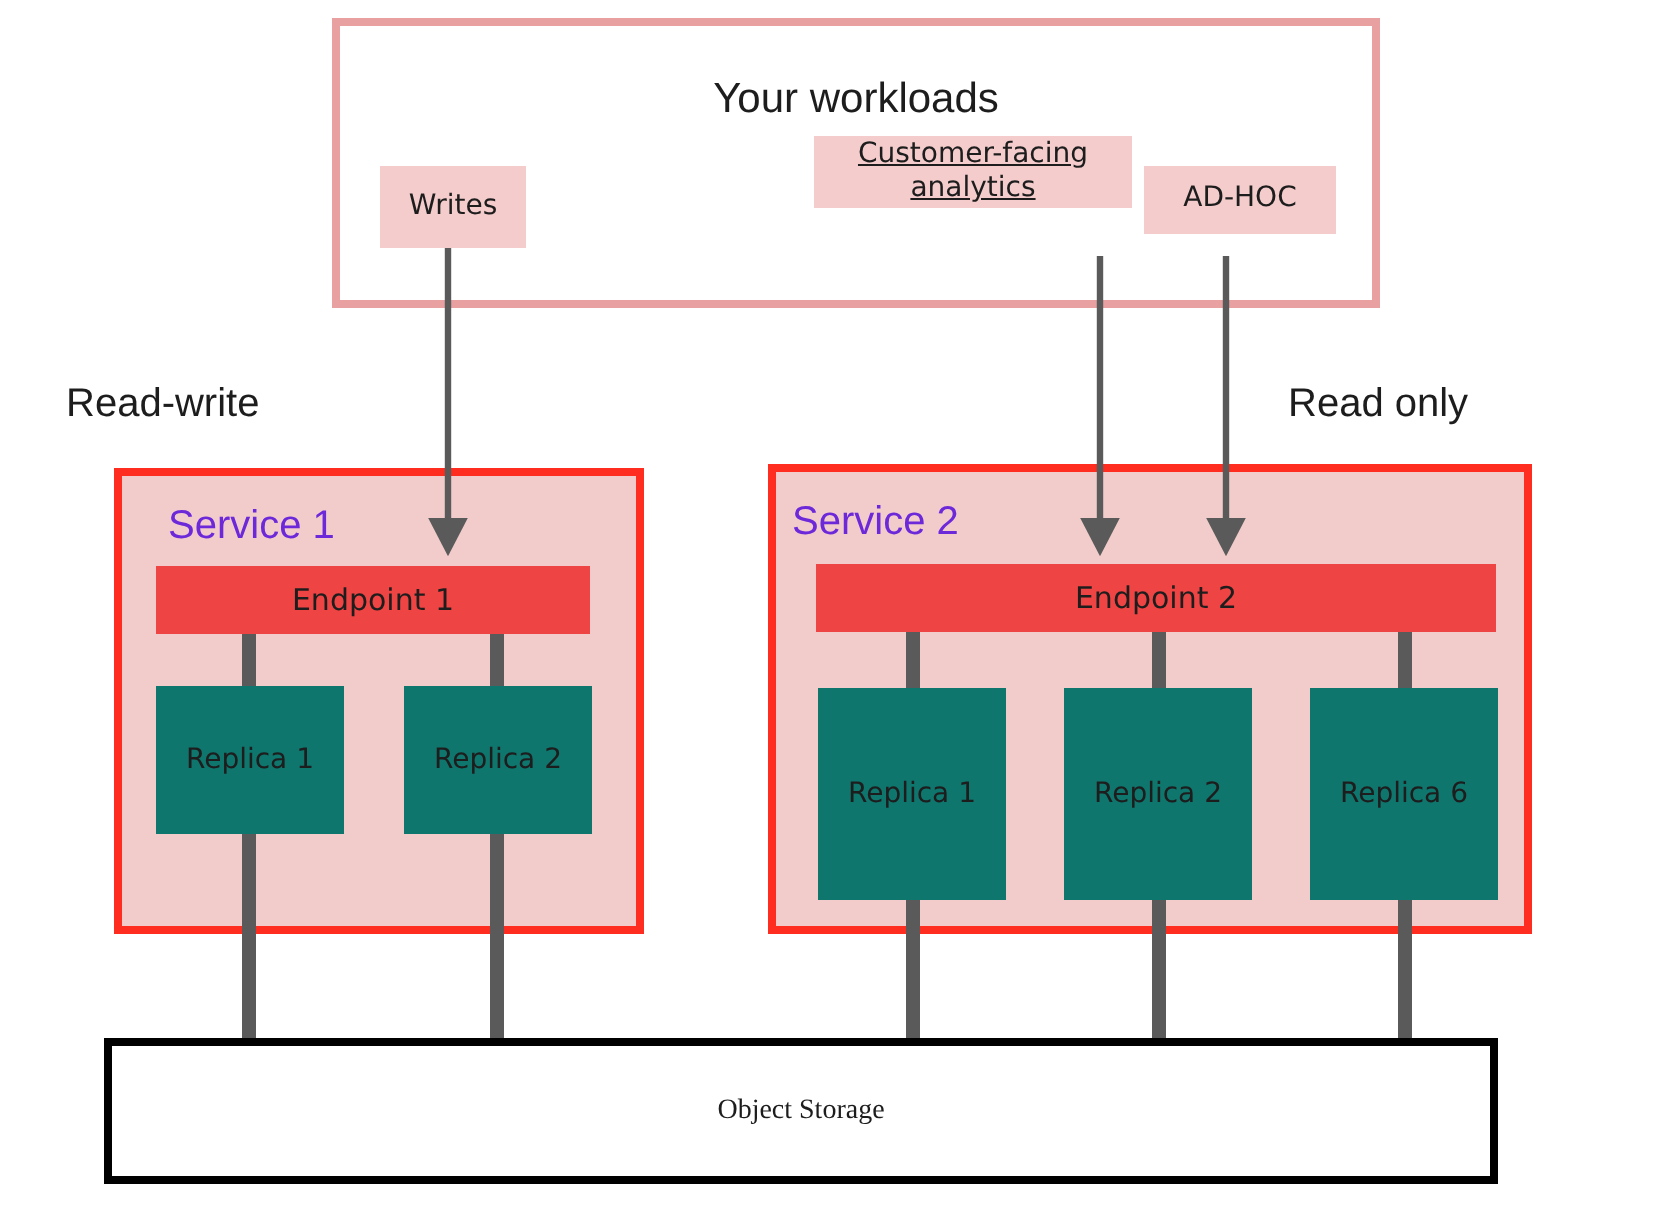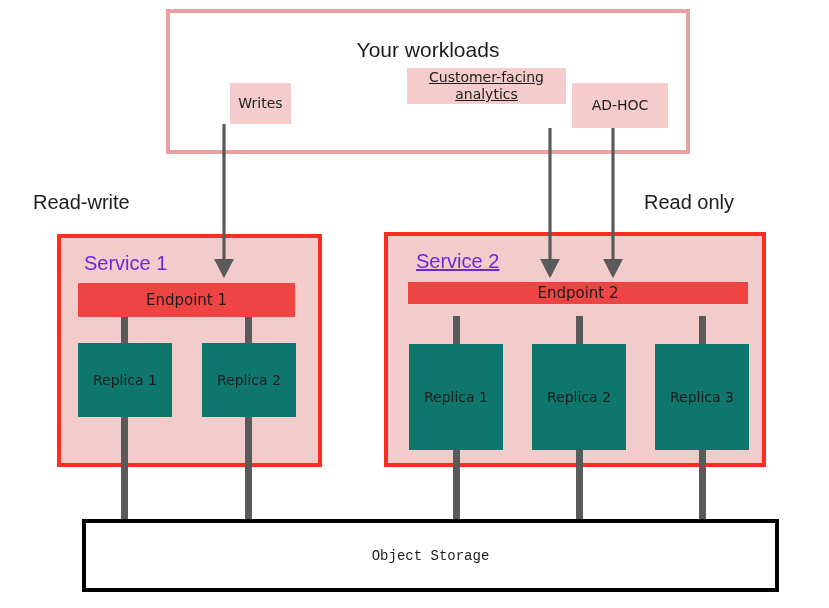--- a/index.html
+++ b/index.html
@@ -50,23 +50,23 @@
     color: #1d1d1d;
     font-size: 14px;
     display: flex;
     align-items: center;
     justify-content: center;
     text-align: center;
     line-height: 1.25;
     box-sizing: border-box;
     font-family: "DejaVu Sans", sans-serif;
   }
-  .chip-writes { left: 190px; top: 83px; width: 61px; height: 41px; margin-left: 40px; }
+  .chip-writes { left: 190px; top: 83px; width: 73px; height: 41px; }
   .chip-analytics { left: 407px; top: 68px; width: 159px; height: 36px; text-decoration: underline; }
-  .chip-adhoc { left: 572px; top: 83px; width: 96px; height: 45px; }
+  .chip-adhoc { left: 572px; top: 83px; width: 96px; height: 34px; }
 
   
   .side-label {
     position: absolute;
     font-size: 20px;
     color: #1d1d1d;
     white-space: nowrap;
     font-family: "Liberation Sans", sans-serif;
   }
   .label-read-write { left: 33px; top: 191px; }
@@ -83,36 +83,36 @@
   .service-2 { left: 384px; top: 232px; width: 382px; height: 235px; }
   .service-title {
     position: absolute;
     top: 14px;
     font-size: 20px;
     color: #6d28d9;
     white-space: nowrap;
     font-family: "Liberation Sans", sans-serif;
   }
   .service-1 .service-title { left: 23px; }
-  .service-2 .service-title { left: 28px; text-decoration: underline; }
+  .service-2 .service-title { left: 8px; }
 
   
   .endpoint {
     position: absolute;
     background: #ef4444;
     color: #1d1d1d;
     font-size: 15px;
     display: flex;
     align-items: center;
     justify-content: center;
     box-sizing: border-box;
     font-family: "DejaVu Sans", sans-serif;
   }
   .endpoint-1 { left: 78px; top: 283px; width: 217px; height: 34px; }
-  .endpoint-2 { left: 408px; top: 282px; width: 340px; height: 22px; text-align: center; }
+  .endpoint-2 { left: 408px; top: 282px; width: 340px; height: 34px; text-align: center; }
 
   
   .replica {
     position: absolute;
     background: #0f766e;
     color: #1d1d1d;
     font-size: 14px;
     display: flex;
     align-items: center;
     justify-content: center;
@@ -121,33 +121,33 @@
   }
   .rep-s1-1 { left: 78px; top: 343px; width: 94px; height: 74px; }
   .rep-s1-2 { left: 202px; top: 343px; width: 94px; height: 74px; }
   .rep-s2-1 { left: 409px; top: 344px; width: 94px; height: 106px; }
   .rep-s2-2 { left: 532px; top: 344px; width: 94px; height: 106px; }
   .rep-s2-3 { left: 655px; top: 344px; width: 94px; height: 106px; }
 
   
   .object-storage {
     position: absolute;
-    left: 82px;
+    left: 52px;
     top: 519px;
     width: 697px;
     height: 73px;
     border: 4px solid #000000;
     background: #ffffff;
     box-sizing: border-box;
     display: flex;
     align-items: center;
     justify-content: center;
     font-size: 14px;
     color: #1d1d1d;
-    font-family: Liberation Mono, monospace;
+    font-family: Liberation Serif, serif;
   }
 
   
   .connector {
     position: absolute;
     background: #5A5A5A;
     width: 7px;
   }
 
   
@@ -217,21 +217,21 @@
   <div class="endpoint endpoint-2">
     <span>Endpoint 2</span>
   </div>
   <div class="replica rep-s2-1">
     <span>Replica 1</span>
   </div>
   <div class="replica rep-s2-2">
     <span>Replica 2</span>
   </div>
   <div class="replica rep-s2-3">
-    <span>Replica 3</span>
+    <span>Replica 6</span>
   </div>
 
   <div class="object-storage">
     <span>Object Storage</span>
   </div>
 
   <svg class="arrow-layer" viewBox="0 0 829 608">
     <defs>
       <marker id="arrowhead" markerWidth="7" markerHeight="7" refX="2.2" refY="3.5" orient="auto" markerUnits="strokeWidth">
         <path d="M0,0.4 L6,3.5 L0,6.6 z" fill="#5A5A5A"></path>

